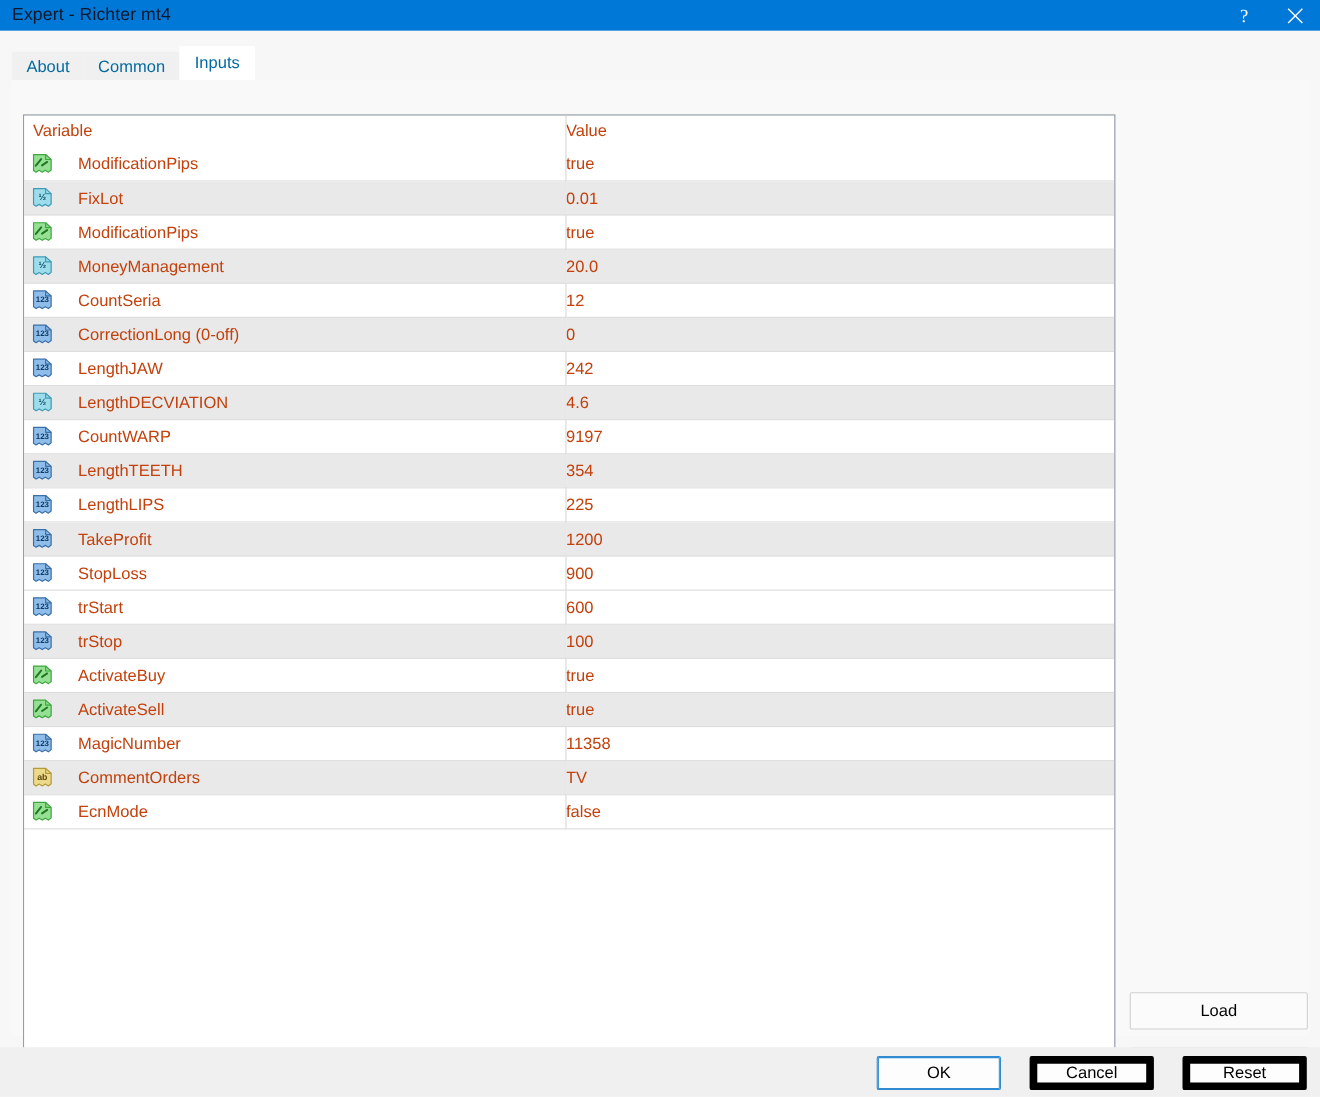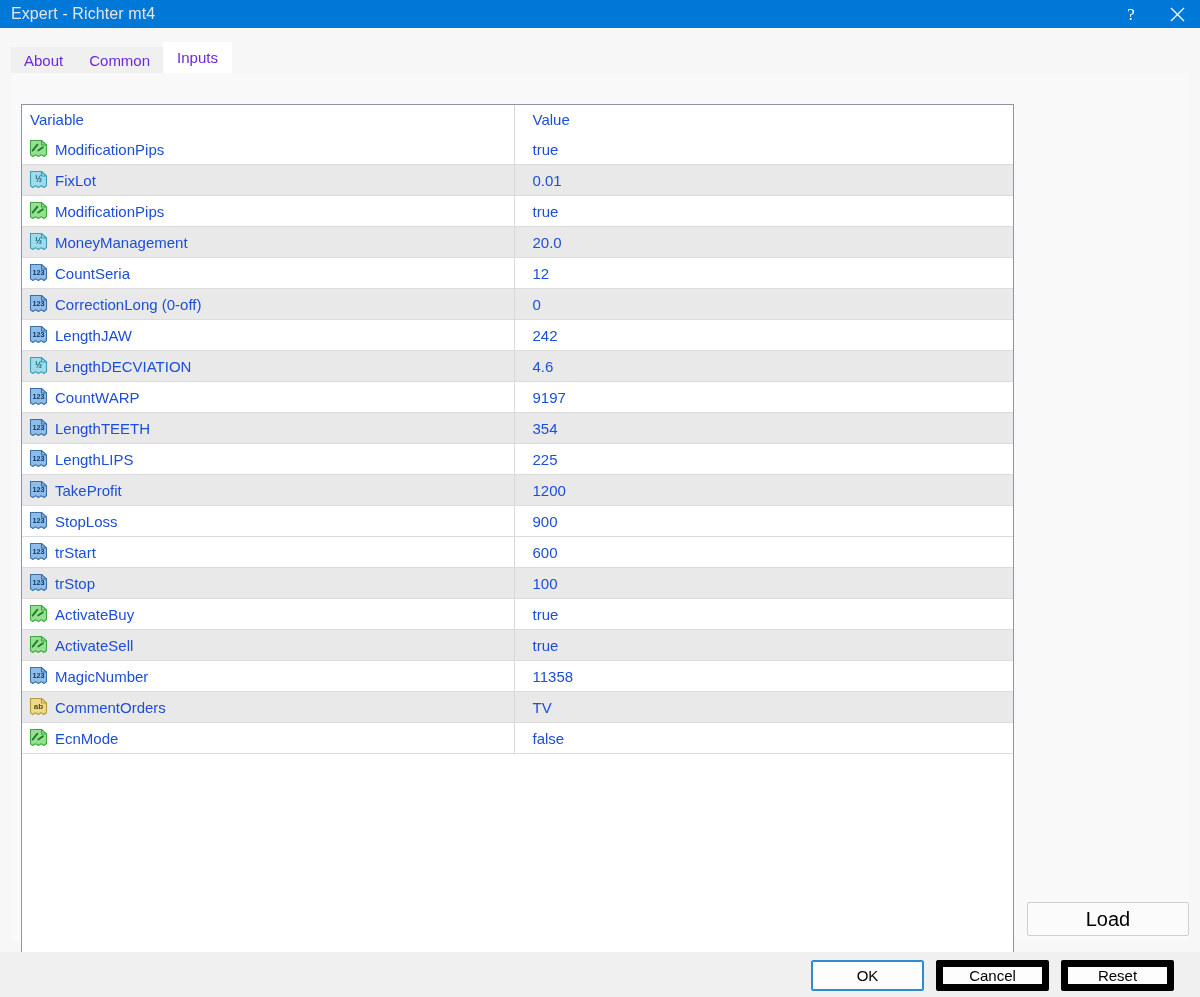--- a/index.html
+++ b/index.html
@@ -21,21 +21,21 @@
   .titlebar {
     position: absolute;
     left: 0; top: 0;
     width: 1200px;
     height: 28px;
     background: #0078d7;
     display: flex;
     align-items: center;
   }
   .titlebar-text {
-    color: #e5e5e5;
+    color: #0f172a;
     font-size: 16px;
     padding-left: 11px;
     letter-spacing: 0.1px;
     white-space: nowrap;
   }
   .titlebar-spacer { flex: 1 1 auto; }
   .tb-btn {
     width: 46px;
     height: 28px;
     display: flex;
@@ -68,21 +68,21 @@
     display: flex;
     align-items: flex-end;
   }
   .tab {
     height: 26px;
     padding: 0 13px;
     display: flex;
     align-items: center;
     justify-content: center;
     background: #f0f0f0;
-    color: #6d28d9;
+    color: #0369a1;
     font-size: 15px;
     border: none;
     white-space: nowrap;
   }
   .tab.selected {
     background: #ffffff;
     height: 31px;
     padding: 0 14px;
     text-align: center;
   }
@@ -118,49 +118,49 @@
   table.params col.c-val { width: auto; }
 
   table.params th,
   table.params td {
     font-weight: normal;
     font-size: 15px;
     text-align: left;
     padding: 0;
     height: 30px;
     vertical-align: middle;
-    color: #1d4ed8;
+    color: #c2410c;
     overflow: hidden;
     white-space: nowrap;
   }
   table.params th.var-col,
   table.params td.var-col {
     padding-left: 7px;
     border-right: 1px solid #d8d8d8;
   }
   table.params th.val-col,
   table.params td.val-col {
-    padding-left: 18px;
+    padding-left: 0;
   }
   table.params thead th {
     background: #ffffff;
     height: 29px;
   }
   table.params thead th.var-col { padding-left: 8px; }
   tr.row-odd td { background: #ffffff; }
   tr.row-even td { background: #e9e9e9; }
   tr.prow td { border-bottom: 1px solid #dcdcdc; }
   tr.prow.first-row td { border-top: none; }
 
   .cellinner {
     display: flex;
     align-items: center;
     height: 30px;
   }
-  .var-label { padding-left: 7px; }
+  .var-label { padding-left: 23px; }
 
   
   .ticon {
     width: 19px;
     height: 20px;
     flex: 0 0 19px;
     position: relative;
     display: inline-block;
   }
   .ticon svg { display: block; }
@@ -176,44 +176,44 @@
     top: 829px;
     width: 162px;
   }
   .sbtn {
     width: 162px;
     height: 34px;
     margin-bottom: 16px;
     background: #fbfbfb;
     border: 1px solid #d0d0d0;
     border-radius: 2px;
-    font-size: 20px;
+    font-size: 15px;
     font-family: "Liberation Sans", sans-serif;
     color: #000;
     display: flex;
     align-items: center;
     justify-content: center;
     box-sizing: border-box;
   }
 
   
   .footer {
     position: absolute;
     left: 0;
     top: 952px;
     width: 1200px;
     height: 45px;
     background: #f0f0f0;
   }
   .footer-btns {
     position: absolute;
-    right: 26px;
+    right: 12px;
     top: 8px;
     display: flex;
-    gap: 12px;
+    gap: 26px;
   }
   .fbtn {
     width: 113px;
     height: 31px;
     background: #fdfdfd;
     border: 7px solid #000000;
     border-radius: 2px;
     font-size: 15px;
     font-family: "Liberation Sans", sans-serif;
     color: #000;

